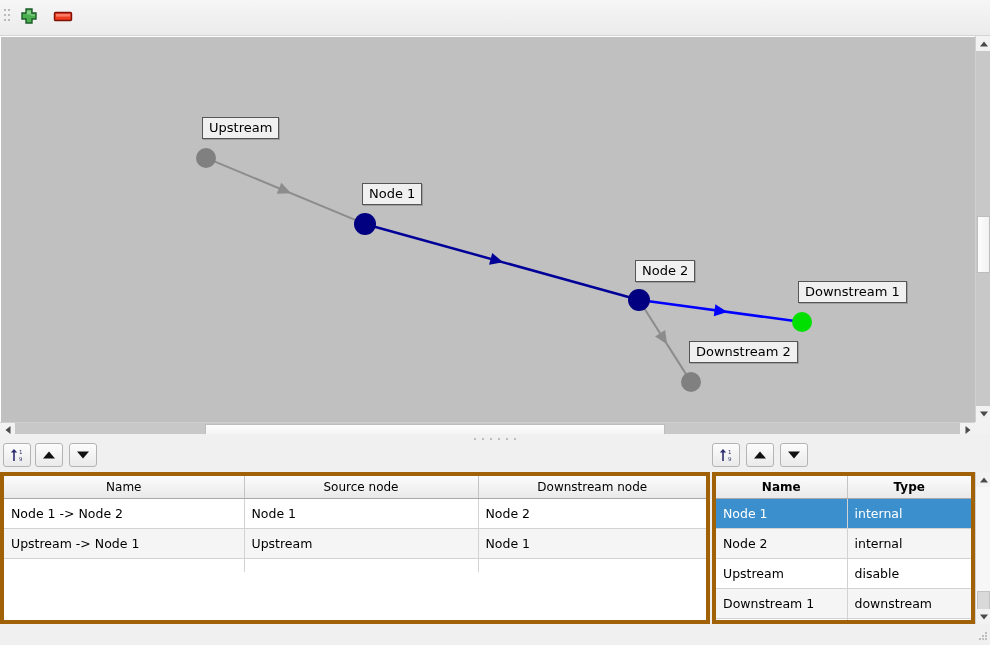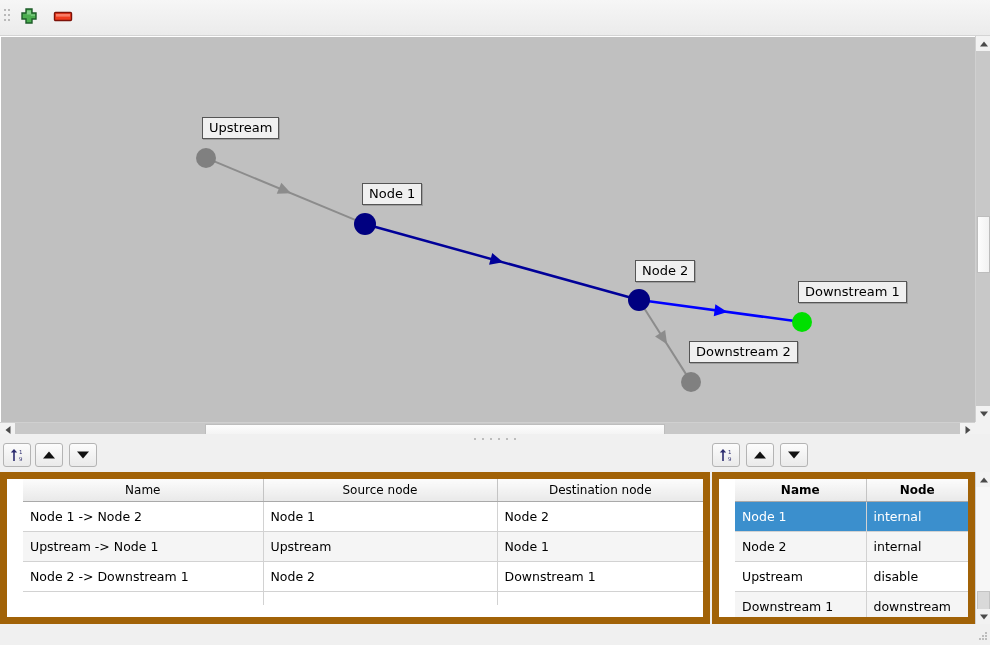--- a/index.html
+++ b/index.html
@@ -104,23 +104,22 @@
   }
   .tt-btn .glyph {
     position: absolute; left: 50%; top: 50%; transform: translate(-50%,-50%);
   }
   .tri-up { width: 0; height: 0; border-left: 6px solid transparent; border-right: 6px solid transparent; border-bottom: 7px solid #111; }
   .tri-down { width: 0; height: 0; border-left: 6px solid transparent; border-right: 6px solid transparent; border-top: 7px solid #111; }
 
   .tbl-wrap {
     position: absolute;
     background: #fff;
-    border: 7px solid #a16207;
+    border: 4px solid #a16207;
     overflow: hidden;
-    padding-left: 16px;
   }
   table.grid { border-collapse: collapse; width: 100%; table-layout: fixed; }
   table.grid th {
     background: linear-gradient(#fcfcfc,#e9e9e9);
     border-right: 1px solid #c4c4c4;
     border-bottom: 1px solid #a9a9a9;
     height: 22px;
     font-size: 12px;
     font-weight: normal;
     color: #000;
@@ -268,38 +267,33 @@
     <table class="grid" id="edges-grid">
       <colgroup>
           <col style="width:240px">
           <col style="width:234px">
           <col>
         </colgroup>
       <thead>
           <tr id="edges-head">
             <th>Name</th>
             <th>Source node</th>
-            <th>Destination node</th>
+            <th>Downstream node</th>
           </tr>
         </thead>
       <tbody id="edges-body">
           <tr class="odd">
             <td>Node 1 -&gt; Node 2</td>
             <td>Node 1</td>
             <td>Node 2</td>
           </tr>
           <tr class="even">
             <td>Upstream -&gt; Node 1</td>
             <td>Upstream</td>
             <td>Node 1</td>
-          </tr>
-          <tr class="odd">
-            <td>Node 2 -&gt; Downstream 1</td>
-            <td>Node 2</td>
-            <td>Downstream 1</td>
           </tr>
           <tr class="filler">
             <td></td>
             <td></td>
             <td></td>
           </tr>
         </tbody>
     </table>
   </div>
 
@@ -322,21 +316,21 @@
 
   <div class="tbl-wrap" style="left:712px; top:472px; width:263px; height:152px;">
     <table class="grid bold-head" id="nodes-grid">
       <colgroup>
           <col style="width:131px">
           <col>
         </colgroup>
       <thead>
           <tr id="nodes-head">
             <th>Name</th>
-            <th>Node</th>
+            <th>Type</th>
           </tr>
         </thead>
       <tbody id="nodes-body">
           <tr class="selected">
             <td style="background: rgb(59, 143, 205); color: rgb(255, 255, 255);">Node 1</td>
             <td style="background: rgb(59, 143, 205); color: rgb(255, 255, 255);">internal</td>
           </tr>
           <tr class="even">
             <td>Node 2</td>
             <td>internal</td>

